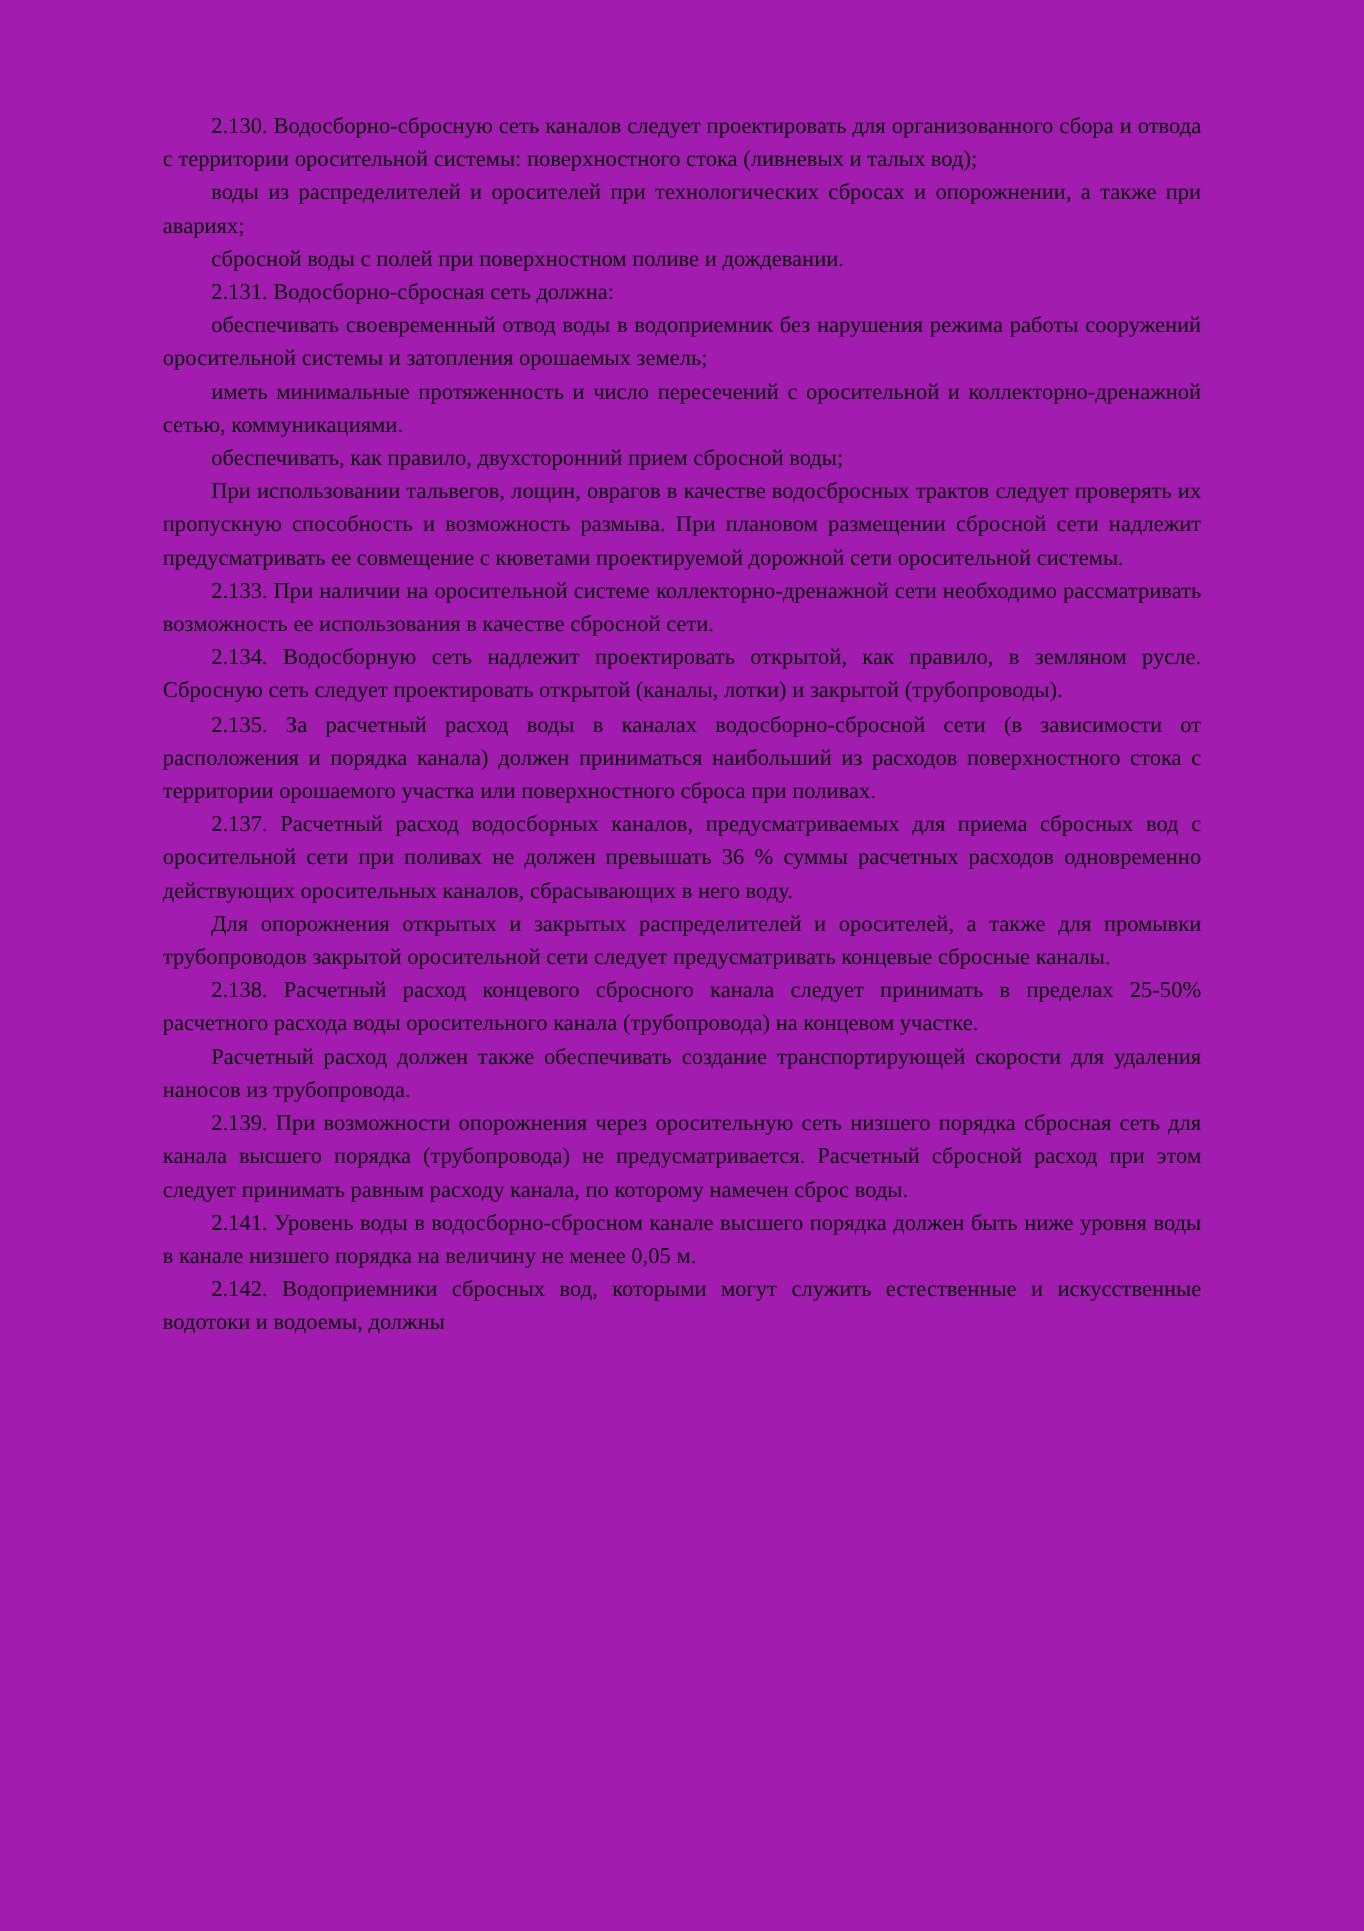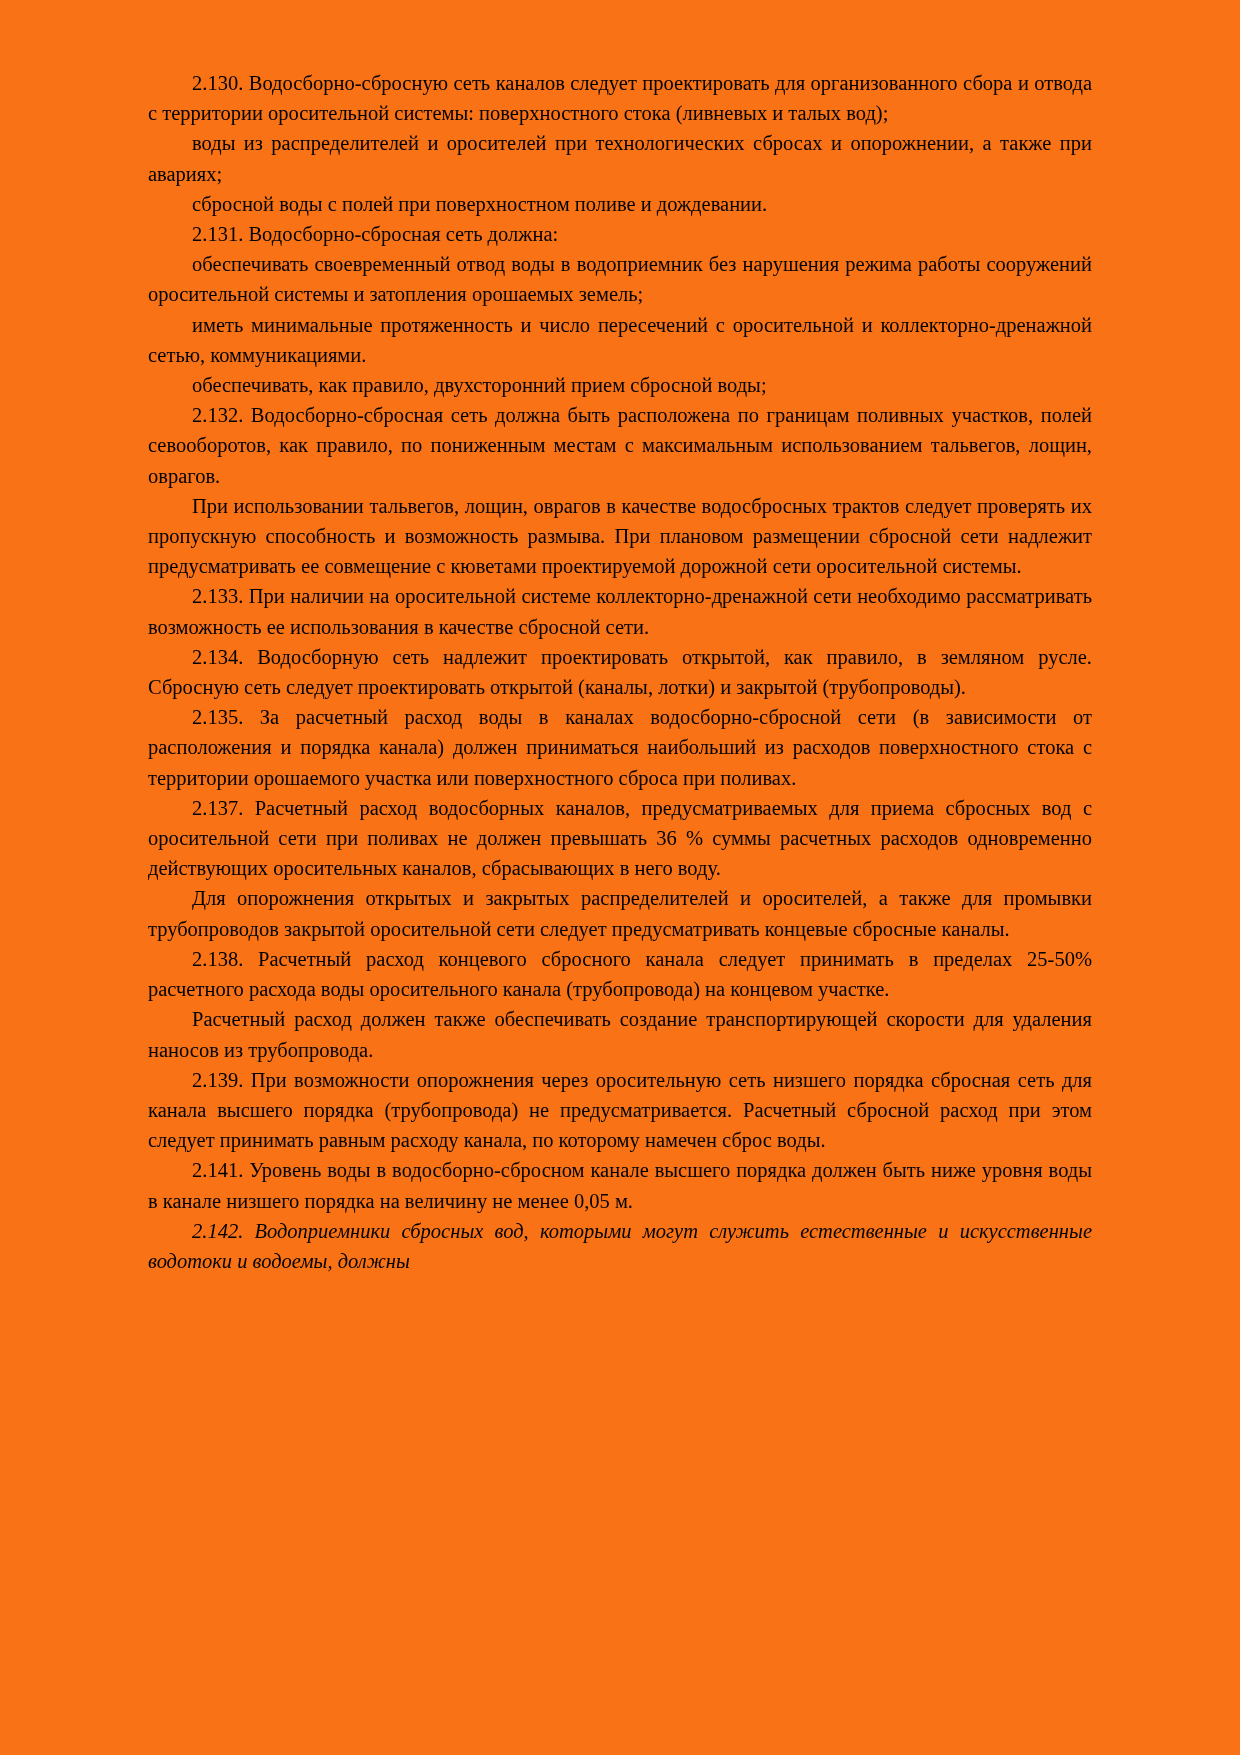--- a/index.html
+++ b/index.html
@@ -8,54 +8,52 @@
     background: #ffffff;
   }
   body {
     font-family: "Liberation Serif", serif;
     color: #000000;
   }
   .page {
     width: 1240px;
     height: 1755px;
     box-sizing: border-box;
-    padding: 68px 148px 120px 148px;
-    background: #f97316;
+    padding: 100px 148px 120px 148px;
+    background: #a21caf;
     position: relative;
   }
   .doc-body {
     font-size: 20.5px;
     line-height: 30.2px;
     text-align: justify;
     text-justify: inter-word;
     hyphens: none;
   }
   .doc-body p {
     margin: 0;
     text-indent: 44px;
     text-align: justify;
   }
   .doc-body p.last {
     text-align: justify;
-    font-style: italic;
   }
 </style>
 </head>
 <body>
 
 <div class="page">
   <div class="doc-body">
     <p>2.130. Водосборно-сбросную сеть каналов следует проектировать для организованного сбора и отвода с территории оросительной системы: поверхностного стока (ливневых и талых вод);</p>
     <p>воды из распределителей и оросителей при технологических сбросах и опорожнении, а также при авариях;</p>
     <p>сбросной воды с полей при поверхностном поливе и дождевании.</p>
     <p>2.131. Водосборно-сбросная сеть должна:</p>
     <p>обеспечивать своевременный отвод воды в водоприемник без нарушения режима работы сооружений оросительной системы и затопления орошаемых земель;</p>
     <p>иметь минимальные протяженность и число пересечений с оросительной и коллекторно-дренажной сетью, коммуникациями.</p>
     <p>обеспечивать, как правило, двухсторонний прием сбросной воды;</p>
-    <p>2.132. Водосборно-сбросная сеть должна быть расположена по границам поливных участков, полей севооборотов, как правило, по пониженным местам с максимальным использованием тальвегов, лощин, оврагов.</p>
     <p>При использовании тальвегов, лощин, оврагов в качестве водосбросных трактов следует проверять их пропускную способность и возможность размыва. При плановом размещении сбросной сети надлежит предусматривать ее совмещение с кюветами проектируемой дорожной сети оросительной системы.</p>
     <p>2.133. При наличии на оросительной системе коллекторно-дренажной сети необходимо рассматривать возможность ее использования в качестве сбросной сети.</p>
     <p>2.134. Водосборную сеть надлежит проектировать открытой, как правило, в земляном русле. Сбросную сеть следует проектировать открытой (каналы, лотки) и закрытой (трубопроводы).</p>
     <p>2.135. За расчетный расход воды в каналах водосборно-сбросной сети (в зависимости от расположения и порядка канала) должен приниматься наибольший из расходов поверхностного стока с территории орошаемого участка или поверхностного сброса при поливах.</p>
     <p>2.137. Расчетный расход водосборных каналов, предусматриваемых для приема сбросных вод с оросительной сети при поливах не должен превышать 36 % суммы расчетных расходов одновременно действующих оросительных каналов, сбрасывающих в него воду.</p>
     <p>Для опорожнения открытых и закрытых распределителей и оросителей, а также для промывки трубопроводов закрытой оросительной сети следует предусматривать концевые сбросные каналы.</p>
     <p>2.138. Расчетный расход концевого сбросного канала следует принимать в пределах 25-50% расчетного расхода воды оросительного канала (трубопровода) на концевом участке.</p>
     <p>Расчетный расход должен также обеспечивать создание транспортирующей скорости для удаления наносов из трубопровода.</p>
     <p>2.139. При возможности опорожнения через оросительную сеть низшего порядка сбросная сеть для канала высшего порядка (трубопровода) не предусматривается. Расчетный сбросной расход при этом следует принимать равным расходу канала, по которому намечен сброс воды.</p>
     <p>2.141. Уровень воды в водосборно-сбросном канале высшего порядка должен быть ниже уровня воды в канале низшего порядка на величину не менее 0,05 м.</p>

